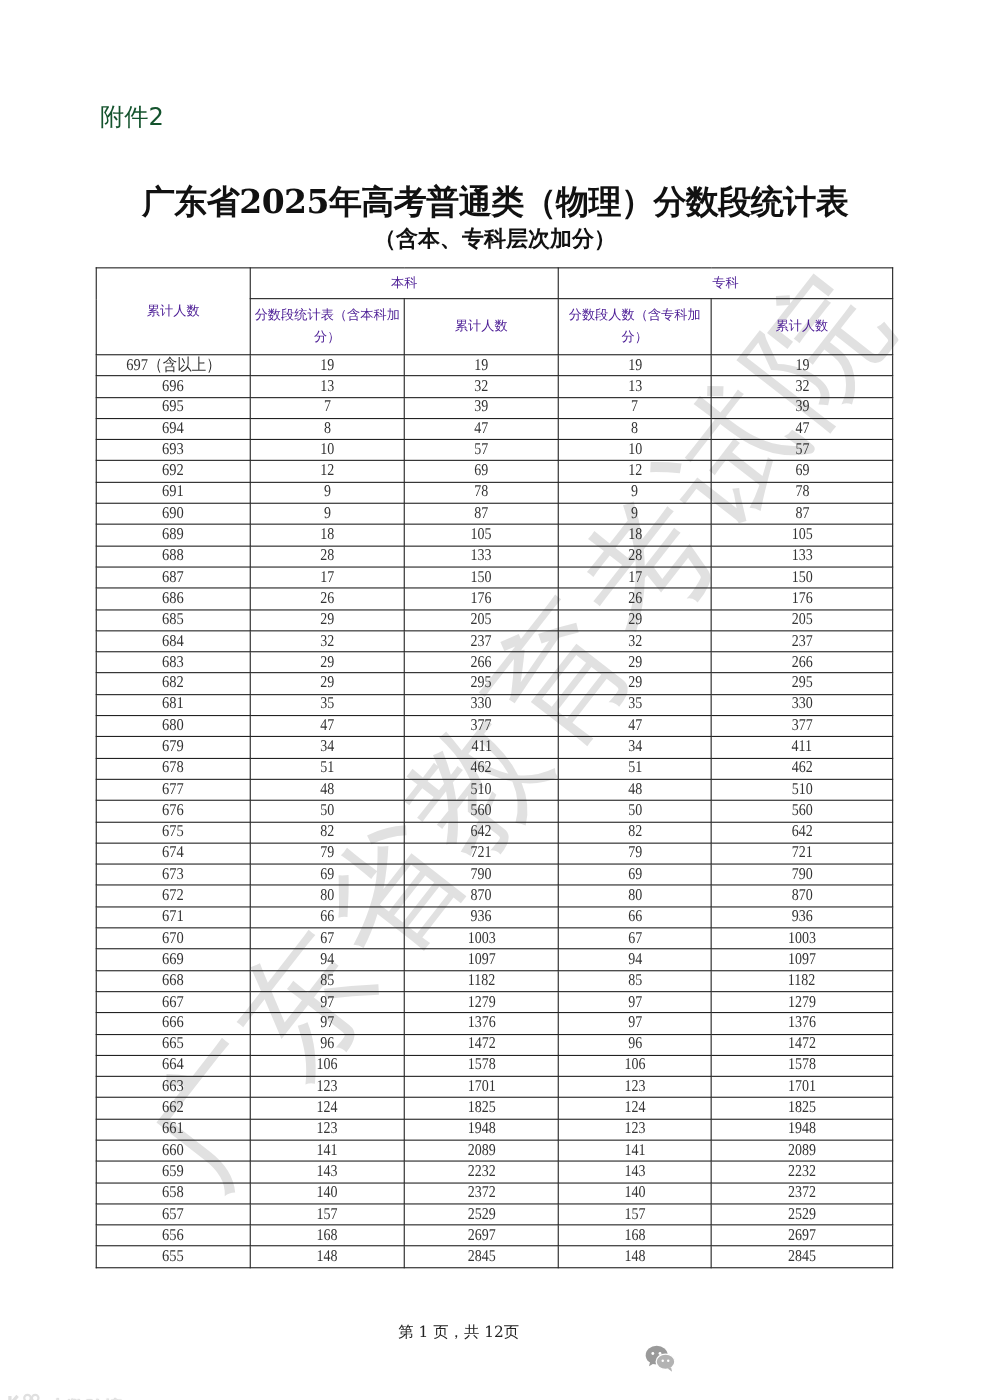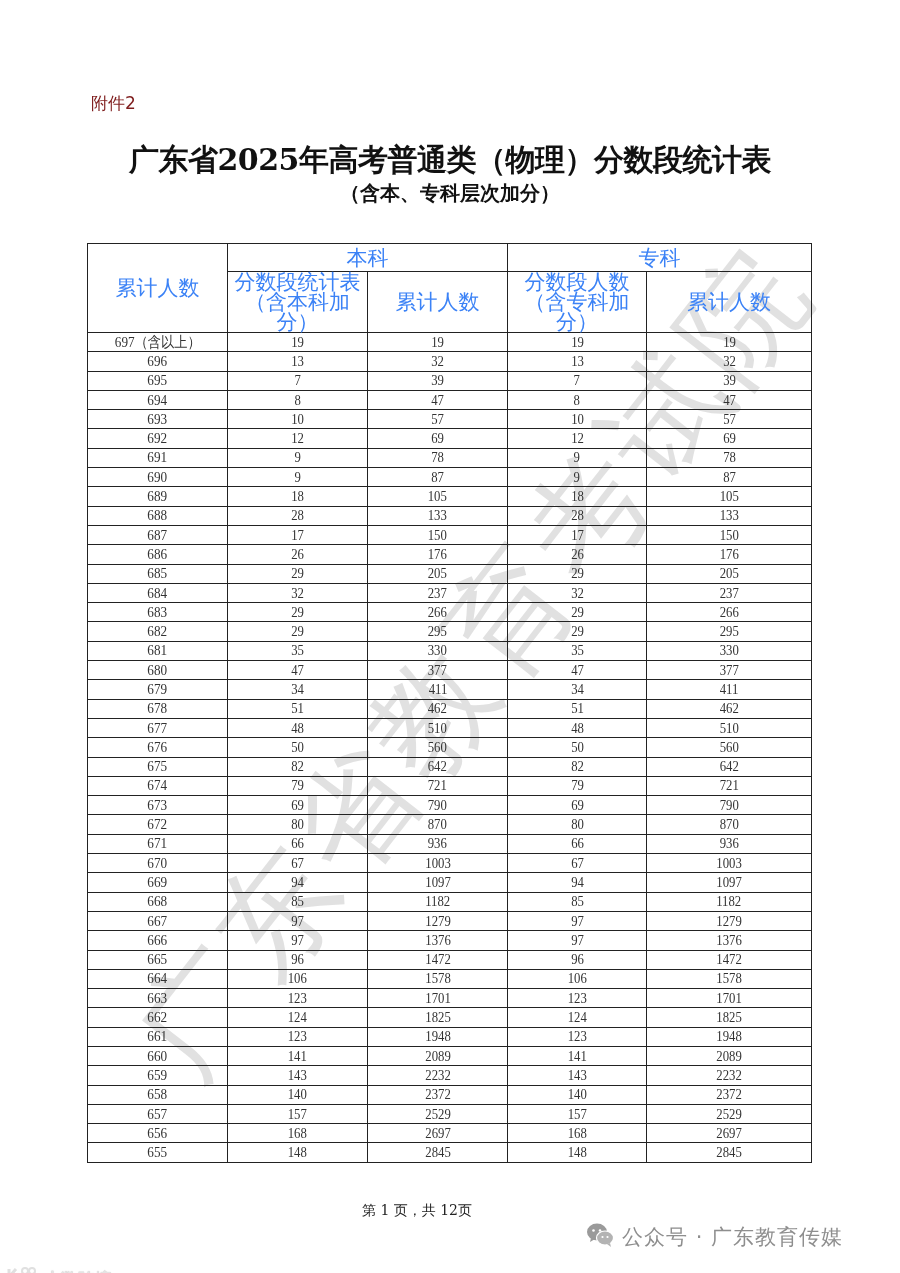--- a/index.html
+++ b/index.html
@@ -4,41 +4,41 @@
   <style>
     html, body { margin: 0; padding: 0; background: #ffffff; }
     body {
       width: 900px; height: 1273px; position: relative; overflow: hidden;
       font-family: "DejaVu Serif", "Liberation Serif", serif;
       color: #1a1a1a;
     }
     .attachment {
       position: absolute; left: 91px; top: 92px;
       font-family: "DejaVu Sans", "Liberation Sans", sans-serif;
-      font-size: 17px; color: #7f1d1d;
+      font-size: 22px; color: #14532d;
     }
     .title {
       position: absolute; left: 0; width: 900px; text-align: center;
       font-family: "DejaVu Serif", "Liberation Serif", serif;
-      font-weight: bold; color: #111;
+      font-weight: bold; color: #111; margin-top: 24px;
     }
     .title.l1 { top: 140px; font-size: 30px; letter-spacing: -0.5px; }
     .title.l2 { top: 180px; font-size: 20px; }
     table.scores {
       position: absolute; left: 87px; top: 243px;
       border-collapse: collapse; table-layout: fixed;
       width: 724px;
     }
     table.scores th, table.scores td {
       border: 1.5px solid #222;
       text-align: center; padding: 0;
     }
     table.scores th {
-      font-family: Liberation Sans, sans-serif;
-      font-weight: normal; font-size: 21px; color: #3b82f6; line-height: 20px;
+      font-family: Liberation Mono, monospace;
+      font-weight: normal; font-size: 12px; color: #4c1d95; line-height: 20px;
     }
     tr.h1 th { height: 27px; }
     tr.h2 th { height: 50px; }
     table.scores td {
       height: 18.3px; font-size: 15px; line-height: 17px; color: #333;
       font-family: "Liberation Serif", "DejaVu Serif", serif;
       transform-origin: center;
     }
     td .num { display: inline-block; transform: scaleX(0.85); }
     td.score-cell .num { transform: scaleX(0.88); }
@@ -416,21 +416,20 @@
       <ellipse cx="11" cy="10" rx="10" ry="8.5" fill="#9a9a9a"></ellipse>
       <path d="M5 16 L4 20 L9 17 Z" fill="#9a9a9a"></path>
       <ellipse cx="19" cy="16" rx="8.5" ry="7" fill="#b3b3b3" stroke="#fff" stroke-width="1.2"></ellipse>
       <path d="M24 21 L25 25 L21 22 Z" fill="#b3b3b3"></path>
       <circle cx="7.5" cy="8.5" r="1.3" fill="#fff"></circle>
         <circle cx="14" cy="8.5" r="1.3" fill="#fff"></circle>
       <circle cx="16.5" cy="15" r="1.1" fill="#fff"></circle>
         <circle cx="21.5" cy="15" r="1.1" fill="#fff"></circle>
     </svg>
   </span>
-  <span>公众号 · 广东教育传媒</span>
 </div>
 
 <div class="brand">
   <span>
     <svg width="34" height="22" viewBox="0 0 34 22">
       <path d="M3 3 L3 19 M3 11 L10 3 M3 11 Q8 20 16 18" stroke="#e0e0e0" stroke-width="3" fill="none"></path>
       <circle cx="19" cy="5" r="3" stroke="#e0e0e0" stroke-width="2" fill="none"></circle>
       <circle cx="26" cy="5" r="3" stroke="#e0e0e0" stroke-width="2" fill="none"></circle>
     </svg>
   </span>

